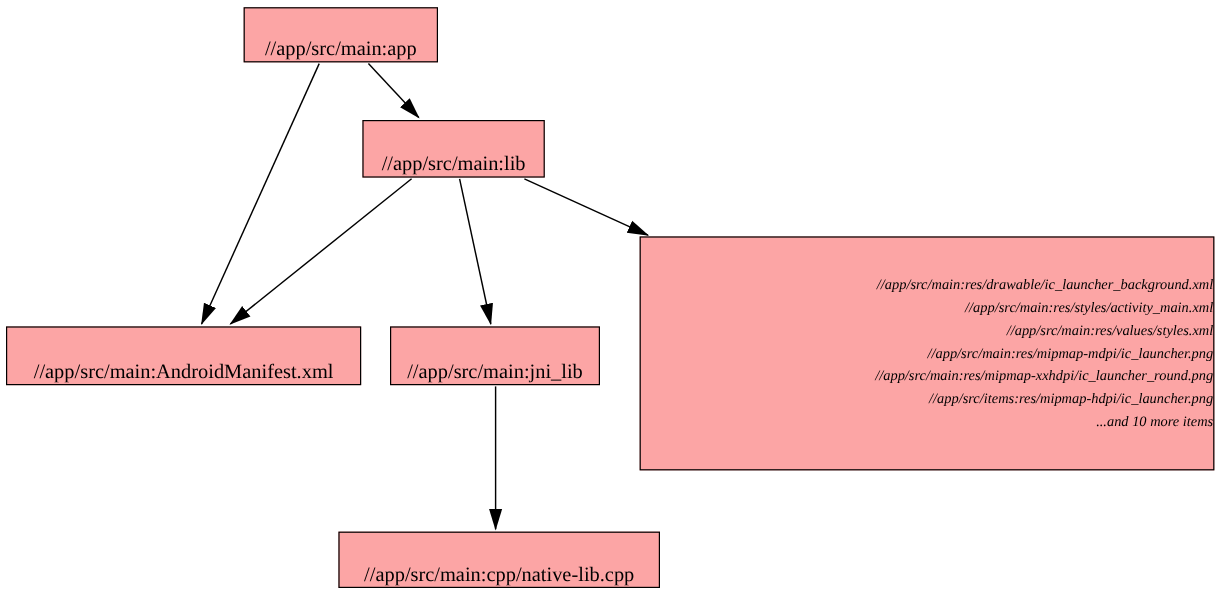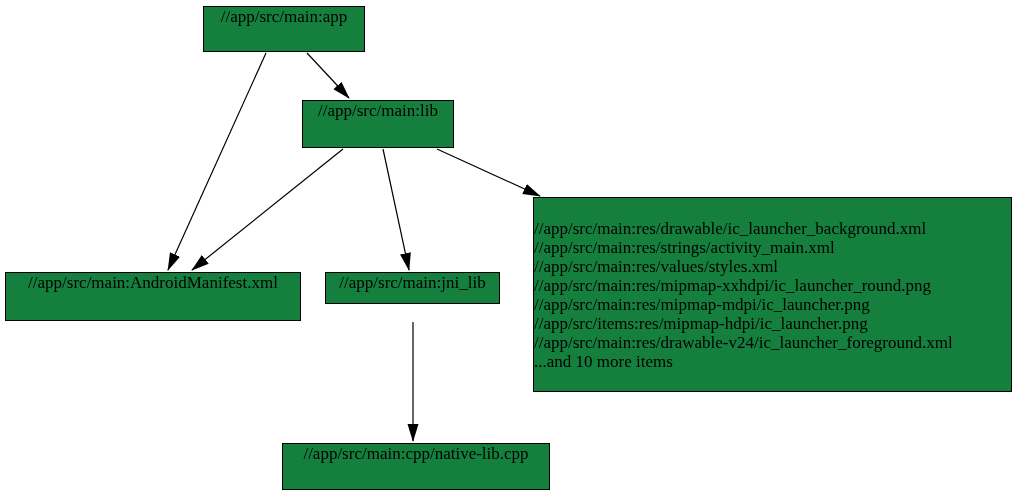--- a/index.html
+++ b/index.html
@@ -19,38 +19,39 @@
   svg.edges {
     position: absolute;
     left: 0; top: 0;
     width: 1018px; height: 496px;
   }
   svg.edges line { stroke: #000000; stroke-width: 1.2; }
   svg.edges path { fill: #000000; }
   .node {
     position: absolute;
     box-sizing: border-box;
-    background: #15803d;
+    background: #fca5a5;
     border: 1.3px solid #000000;
     display: flex;
-    align-items: flex-start;
+    align-items: flex-end;
     justify-content: center;
     text-align: center;
     font-size: 17px;
     white-space: nowrap;
   }
   .node.multiline {
     flex-direction: column;
     line-height: 19px;
-    font-size: 17px;
+    font-size: 12px;
+    font-style: italic;
   }
   #node-app      { left: 203px; top: 6px;   width: 162px; height: 46px; }
   #node-lib      { left: 302px; top: 100px; width: 152px; height: 48px; font-family: Liberation Serif, serif; }
   #node-manifest { left: 5px;   top: 272px; width: 296px; height: 49px; }
-  #node-jni      { left: 325px; top: 272px; width: 175px; height: 32px; }
+  #node-jni      { left: 325px; top: 272px; width: 175px; height: 49px; }
   #node-res      { left: 533px; top: 197px; width: 479px; height: 195px; }
   #node-native   { left: 282px; top: 443px; width: 268px; height: 47px; }
 </style>
 </head>
 <body>
 
 <div class="canvas">
 
   <svg class="edges" viewBox="0 0 1018 496" xmlns="http://www.w3.org/2000/svg">
     <defs>
@@ -77,26 +78,25 @@
   <div class="node" id="node-manifest">
     <span>//app/src/main:AndroidManifest.xml</span>
   </div>
 
   <div class="node" id="node-jni">
     <span>//app/src/main:jni_lib</span>
   </div>
 
   <div class="node multiline" id="node-res">
     <div>//app/src/main:res/drawable/ic_launcher_background.xml</div>
-    <div>//app/src/main:res/strings/activity_main.xml</div>
+    <div>//app/src/main:res/styles/activity_main.xml</div>
     <div>//app/src/main:res/values/styles.xml</div>
+    <div>//app/src/main:res/mipmap-mdpi/ic_launcher.png</div>
     <div>//app/src/main:res/mipmap-xxhdpi/ic_launcher_round.png</div>
-    <div>//app/src/main:res/mipmap-mdpi/ic_launcher.png</div>
     <div>//app/src/items:res/mipmap-hdpi/ic_launcher.png</div>
-    <div>//app/src/main:res/drawable-v24/ic_launcher_foreground.xml</div>
     <div>...and 10 more items</div>
   </div>
 
   <div class="node" id="node-native">
     <span>//app/src/main:cpp/native-lib.cpp</span>
   </div>
 
 </div>
 
 </body></html>

